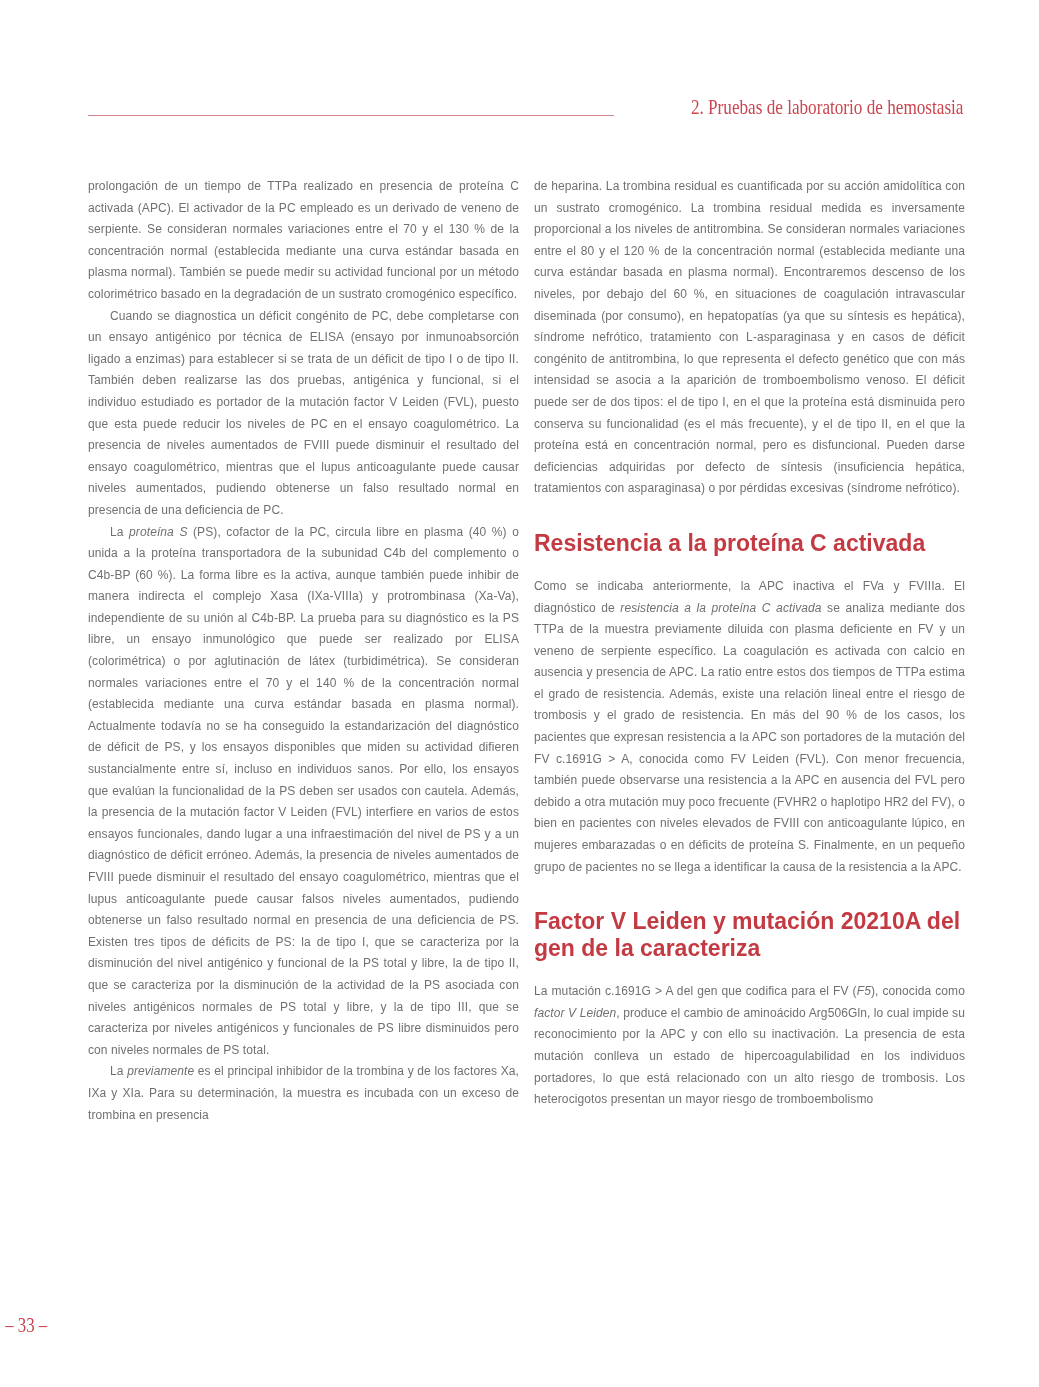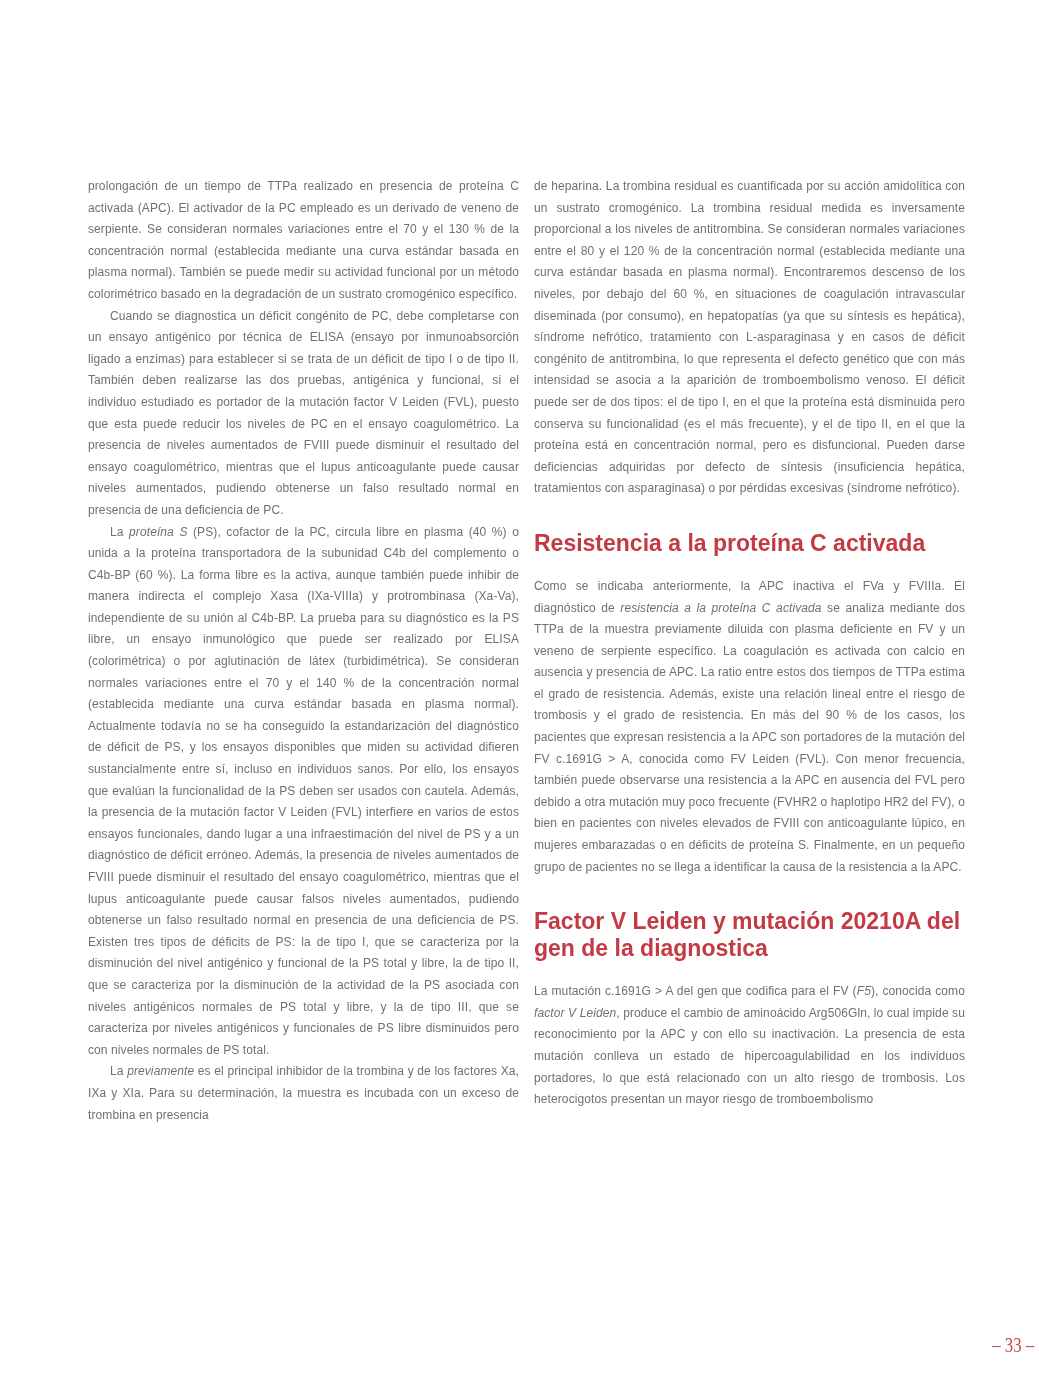--- a/index.html
+++ b/index.html
@@ -51,50 +51,53 @@
     font-size:23px;
     line-height:27px;
     font-weight:bold;
     margin:30px 0 19px 0;
     text-align:left;
     letter-spacing:0px;
   }
   
   .page-footer{
     position:absolute;left:0;right:0;top:1313px;
-    text-align:right;
-    margin-top:20px;
+    text-align:left;
   }
   .footer-page-number{
     color:#c9454f;
     font-family:"Liberation Serif",serif;
     font-size:21px;
     display:inline-block;
     transform:scaleX(0.8);
     transform-origin:center bottom;
   }
 </style>
 </head>
 <body>
 
 <div class="page">
 
+  <div class="page-header">
+    <div class="header-rule"></div>
+    <span class="header-title">2. Pruebas de laboratorio de hemostasia</span>
+  </div>
 
   <div class="columns">
     <div class="column" id="col-left">
         <p><span>prolongación de un tiempo de TTPa realizado en presencia de proteína C activada (APC). El activador de la PC empleado es un derivado de veneno de serpiente. Se consideran normales variaciones entre el 70 y el 130 % de la concentración normal (establecida mediante una curva estándar basada en plasma normal). También se puede medir su actividad funcional por un método colorimétrico basado en la degradación de un sustrato cromogénico específico.</span></p>
         <p class="indent"><span>Cuando se diagnostica un déficit congénito de PC, debe completarse con un ensayo antigénico por técnica de ELISA (ensayo por inmunoabsorción ligado a enzimas) para establecer si se trata de un déficit de tipo I o de tipo II. También deben realizarse las dos pruebas, antigénica y funcional, si el individuo estudiado es portador de la mutación factor V Leiden (FVL), puesto que esta puede reducir los niveles de PC en el ensayo coagulométrico. La presencia de niveles aumentados de FVIII puede disminuir el resultado del ensayo coagulométrico, mientras que el lupus anticoagulante puede causar niveles aumentados, pudiendo obtenerse un falso resultado normal en presencia de una deficiencia de PC.</span></p>
         <p class="indent"><span>La </span><em>proteína S</em><span> (PS), cofactor de la PC, circula libre en plasma (40 %) o unida a la proteína transportadora de la subunidad C4b del complemento o C4b-BP (60 %). La forma libre es la activa, aunque también puede inhibir de manera indirecta el complejo Xasa (IXa-VIIIa) y protrombinasa (Xa-Va), independiente de su unión al C4b-BP. La prueba para su diagnóstico es la PS libre, un ensayo inmunológico que puede ser realizado por ELISA (colorimétrica) o por aglutinación de látex (turbidimétrica). Se consideran normales variaciones entre el 70 y el 140 % de la concentración normal (establecida mediante una curva estándar basada en plasma normal). Actualmente todavía no se ha conseguido la estandarización del diagnóstico de déficit de PS, y los ensayos disponibles que miden su actividad difieren sustancialmente entre sí, incluso en individuos sanos. Por ello, los ensayos que evalúan la funcionalidad de la PS deben ser usados con cautela. Además, la presencia de la mutación factor V Leiden (FVL) interfiere en varios de estos ensayos funcionales, dando lugar a una infraestimación del nivel de PS y a un diagnóstico de déficit erróneo. Además, la presencia de niveles aumentados de FVIII puede disminuir el resultado del ensayo coagulométrico, mientras que el lupus anticoagulante puede causar falsos niveles aumentados, pudiendo obtenerse un falso resultado normal en presencia de una deficiencia de PS. Existen tres tipos de déficits de PS: la de tipo I, que se caracteriza por la disminución del nivel antigénico y funcional de la PS total y libre, la de tipo II, que se caracteriza por la disminución de la actividad de la PS asociada con niveles antigénicos normales de PS total y libre, y la de tipo III, que se caracteriza por niveles antigénicos y funcionales de PS libre disminuidos pero con niveles normales de PS total.</span></p>
         <p class="indent"><span>La </span><em>previamente</em><span> es el principal inhibidor de la trombina y de los factores Xa, IXa y XIa. Para su determinación, la muestra es incubada con un exceso de trombina en presencia</span></p>
       </div>
     <div class="column" id="col-right">
         <p><span>de heparina. La trombina residual es cuantificada por su acción amidolítica con un sustrato cromogénico. La trombina residual medida es inversamente proporcional a los niveles de antitrombina. Se consideran normales variaciones entre el 80 y el 120 % de la concentración normal (establecida mediante una curva estándar basada en plasma normal). Encontraremos descenso de los niveles, por debajo del 60 %, en situaciones de coagulación intravascular diseminada (por consumo), en hepatopatías (ya que su síntesis es hepática), síndrome nefrótico, tratamiento con L-asparaginasa y en casos de déficit congénito de antitrombina, lo que representa el defecto genético que con más intensidad se asocia a la aparición de tromboembolismo venoso. El déficit puede ser de dos tipos: el de tipo I, en el que la proteína está disminuida pero conserva su funcionalidad (es el más frecuente), y el de tipo II, en el que la proteína está en concentración normal, pero es disfuncional. Pueden darse deficiencias adquiridas por defecto de síntesis (insuficiencia hepática, tratamientos con asparaginasa) o por pérdidas excesivas (síndrome nefrótico).</span></p>
         <h2>Resistencia a la proteína C activada</h2>
         <p><span>Como se indicaba anteriormente, la APC inactiva el FVa y FVIIIa. El diagnóstico de </span><em>resistencia a la proteína C activada</em><span> se analiza mediante dos TTPa de la muestra previamente diluida con plasma deficiente en FV y un veneno de serpiente específico. La coagulación es activada con calcio en ausencia y presencia de APC. La ratio entre estos dos tiempos de TTPa estima el grado de resistencia. Además, existe una relación lineal entre el riesgo de trombosis y el grado de resistencia. En más del 90 % de los casos, los pacientes que expresan resistencia a la APC son portadores de la mutación del FV c.1691G &gt; A, conocida como FV Leiden (FVL). Con menor frecuencia, también puede observarse una resistencia a la APC en ausencia del FVL pero debido a otra mutación muy poco frecuente (FVHR2 o haplotipo HR2 del FV), o bien en pacientes con niveles elevados de FVIII con anticoagulante lúpico, en mujeres embarazadas o en déficits de proteína S. Finalmente, en un pequeño grupo de pacientes no se llega a identificar la causa de la resistencia a la APC.</span></p>
-        <h2>Factor V Leiden y mutación 20210A del gen de la diagnostica</h2>
+        <h2>Factor V Leiden y mutación 20210A del gen de la caracteriza</h2>
         <p><span>La mutación c.1691G &gt; A del gen que codifica para el FV (</span><em>F5</em><span>), conocida como </span><em>factor V Leiden</em><span>, produce el cambio de aminoácido Arg506Gln, lo cual impide su reconocimiento por la APC y con ello su inactivación. La presencia de esta mutación conlleva un estado de hipercoagulabilidad en los individuos portadores, lo que está relacionado con un alto riesgo de trombosis. Los heterocigotos presentan un mayor riesgo de tromboembolismo</span></p>
       </div>
   </div>
 
   <div class="page-footer">
     <span class="footer-page-number">– 33 –</span>
   </div>
 
 </div>
 

